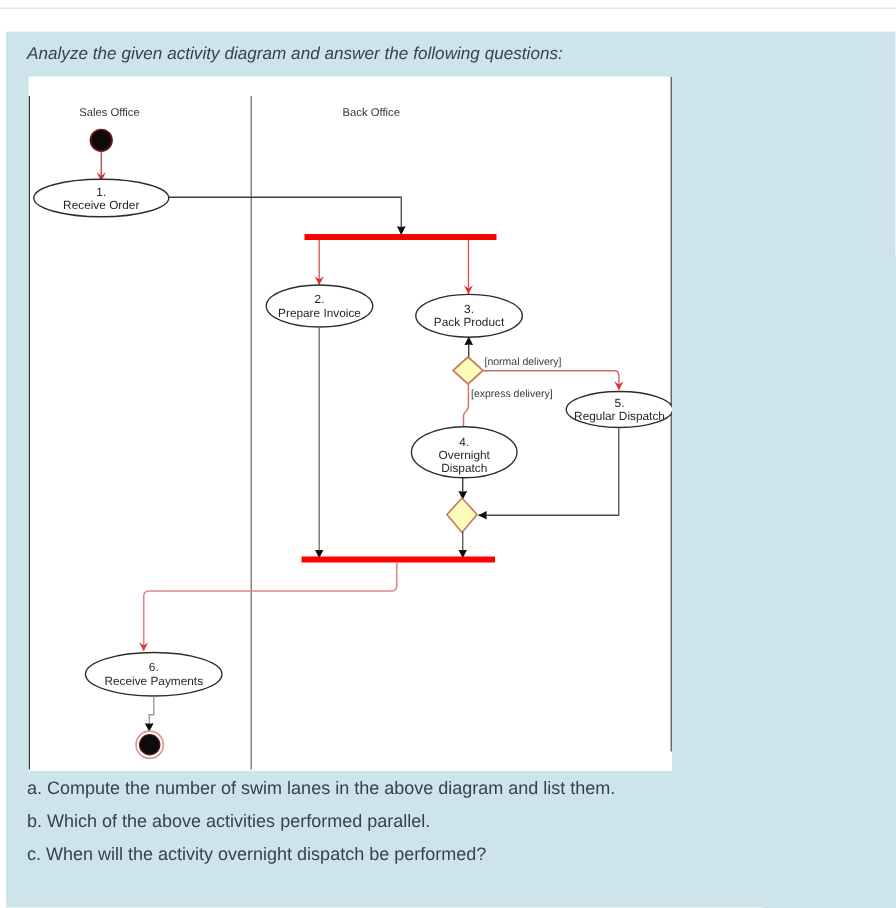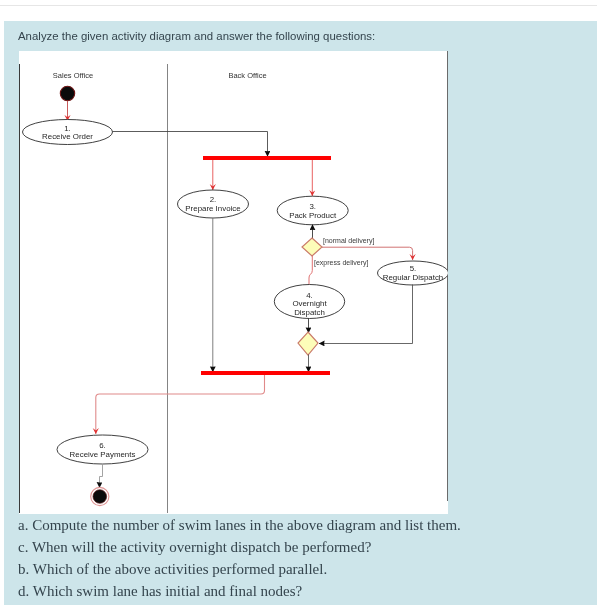--- a/index.html
+++ b/index.html
@@ -15,33 +15,34 @@
     position:absolute;left:0;top:5px;width:597px;height:1px;background:#e6e6e6;
   }
   .panel{
     position:absolute;left:4px;top:21px;width:593px;height:584px;
     background:#cde5ea;
   }
   .prompt{
     position:absolute;left:14px;top:9px;
     font-size:11.4px;color:#34444d;
     letter-spacing:0.02px;
+    font-style:italic;
   }
   .diagram{
     position:absolute;left:15px;top:30px;width:429px;height:463px;
     background:#ffffff;
     text-decoration:underline;
   }
   .diagram svg{display:block;shape-rendering:auto;}
   svg text{-webkit-font-smoothing:antialiased;}
   .qlist{
     position:absolute;left:14px;top:497px;
   }
   .q{
-    font-size:15px;color:#34444d;height:22px;line-height:14px;font-family:Liberation Serif, serif;
+    font-size:12px;color:#34444d;height:22px;line-height:14px;
   }
   .lane-title{font-family:"Liberation Sans", sans-serif;font-size:7.5px;fill:#333;}
   .node-label{font-family:"Liberation Sans", sans-serif;font-size:7.9px;fill:#262626;}
   .guard-label{font-family:"Liberation Sans", sans-serif;font-size:7px;fill:#3a3a3a;}
 </style>
 </head>
 <body>
 
 <div class="top-rule"></div>
 <div class="panel">
@@ -143,17 +144,16 @@
 
       <g>
         <circle cx="80.8" cy="445.5" r="9.1" fill="#ffffff" stroke="#e09494" stroke-width="1.1"></circle>
         <circle cx="80.8" cy="445.5" r="6.8" fill="#0b0b0b" stroke="#5a1414" stroke-width="0.7"></circle>
       </g>
     </svg>
   </div>
 
   <div class="qlist">
     <div class="q">a. Compute the number of swim lanes in the above diagram and list them.</div>
+    <div class="q">b. Which of the above activities performed parallel.</div>
     <div class="q">c. When will the activity overnight dispatch be performed?</div>
-    <div class="q">b. Which of the above activities performed parallel.</div>
-    <div class="q">d. Which swim lane has initial and final nodes?</div>
   </div>
 </div>
 
 </body></html>

